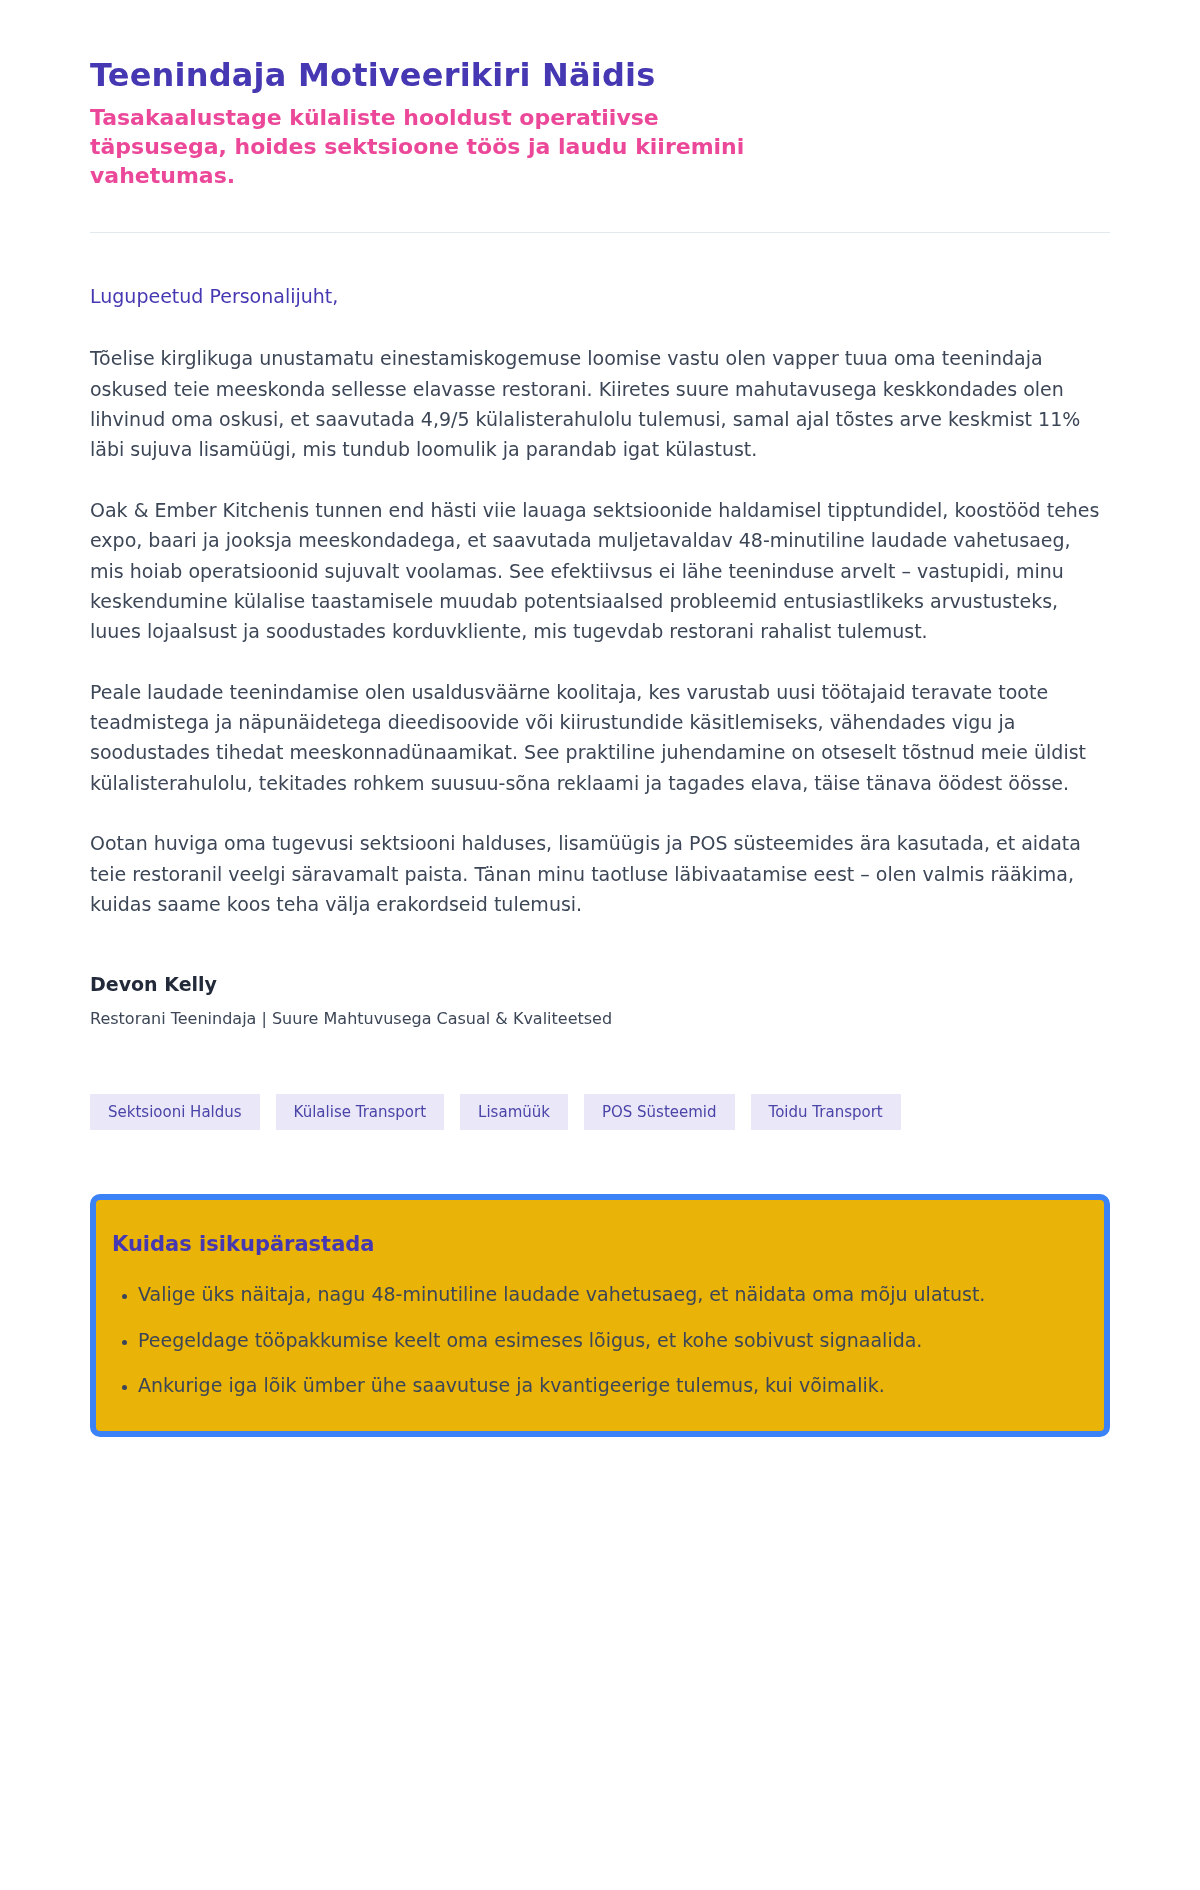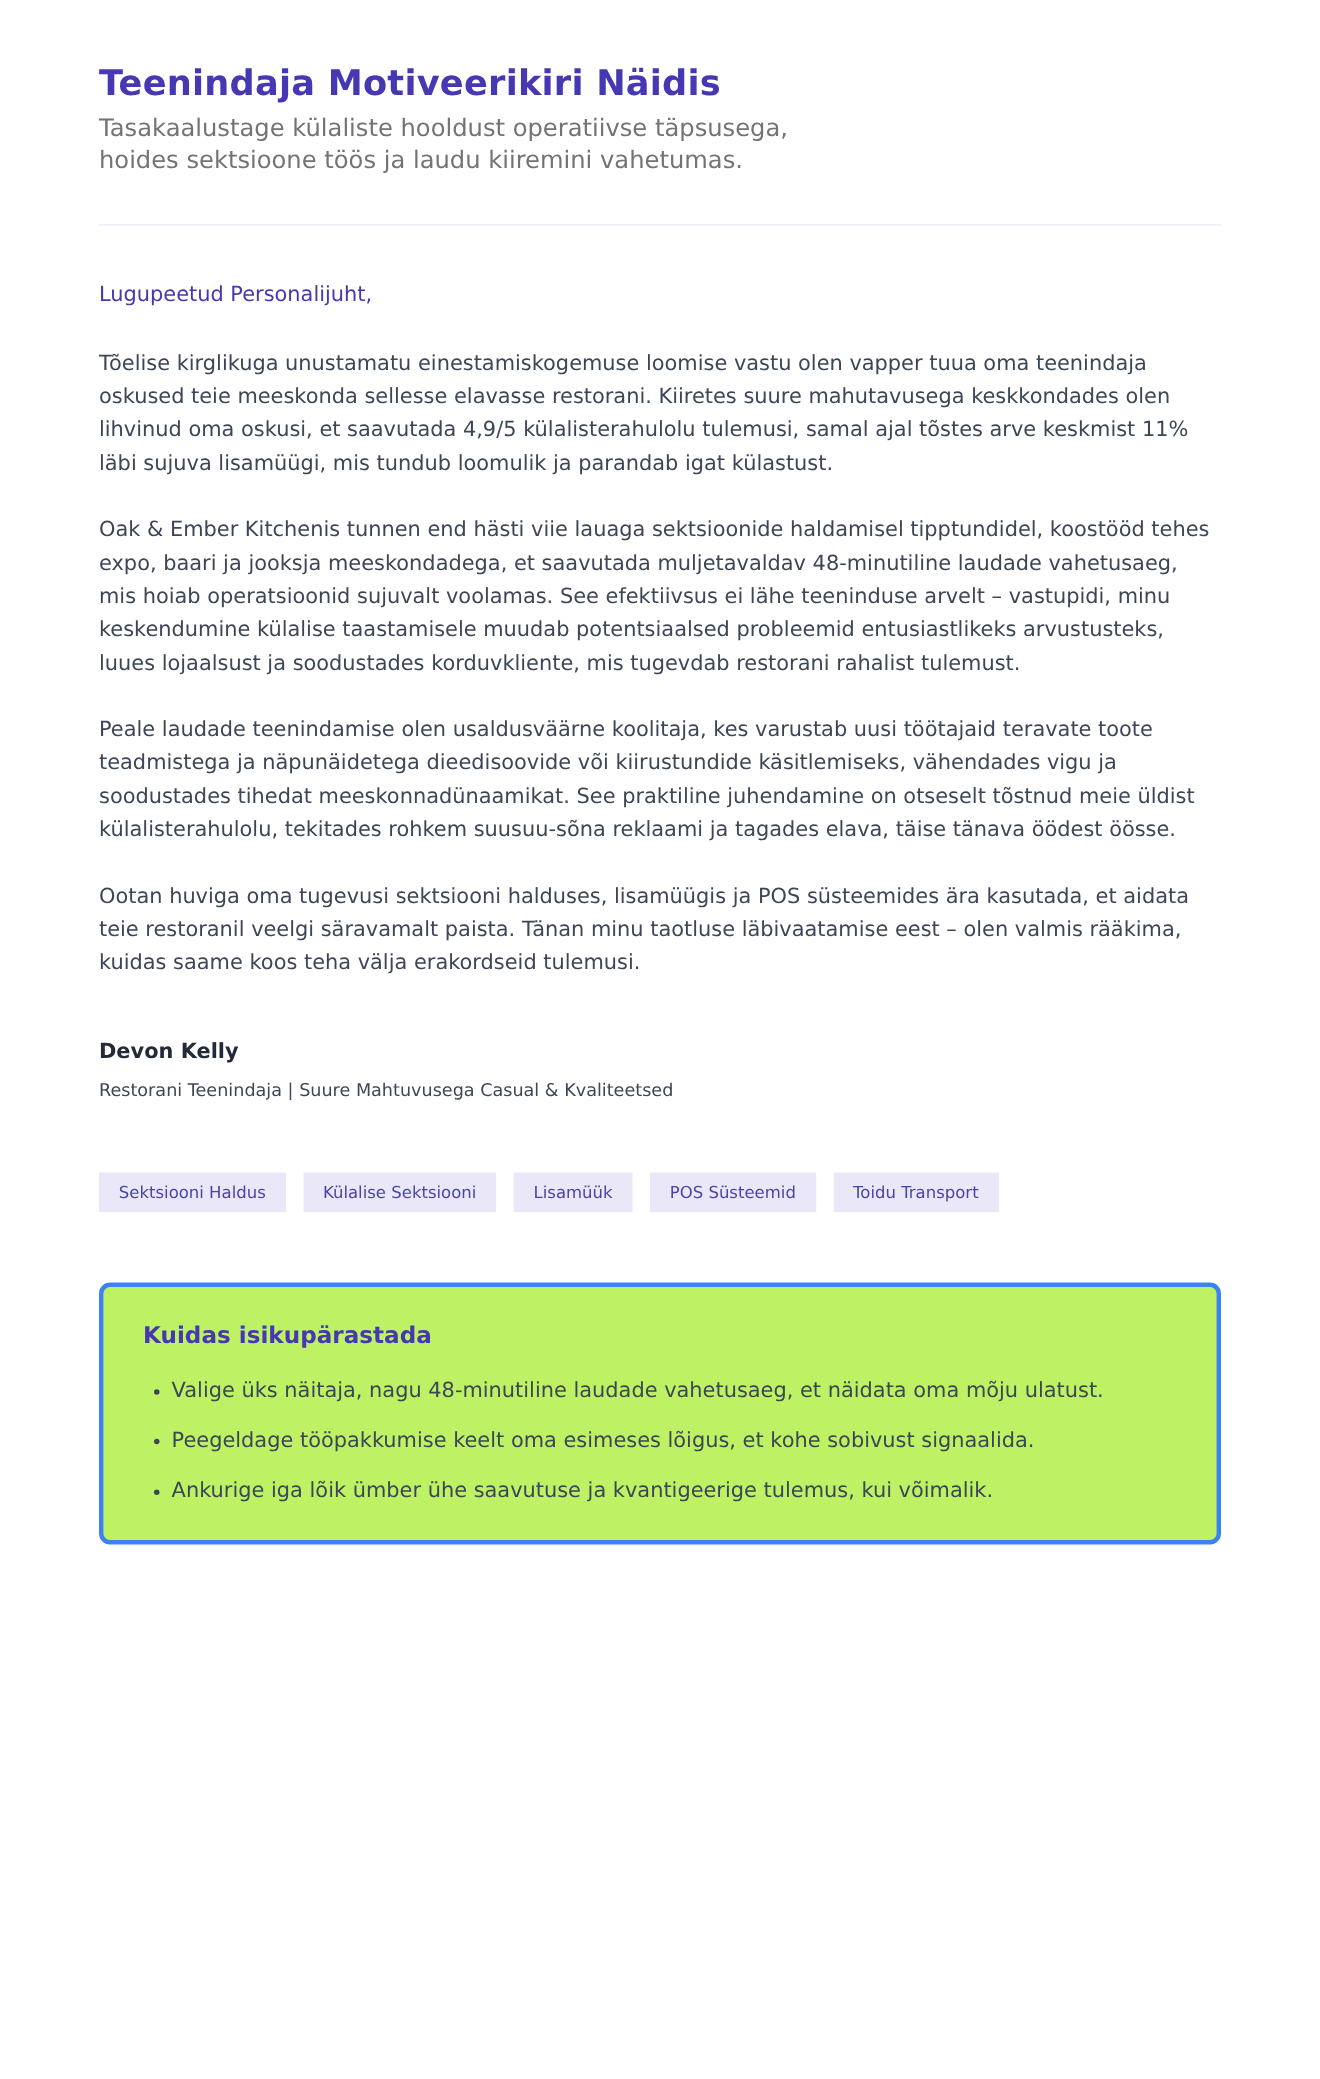--- a/index.html
+++ b/index.html
@@ -29,22 +29,22 @@
     font-size: 32px;
     font-weight: bold;
     color: #4538b2;
     letter-spacing: 0.2px;
     margin-top: 4px;
     line-height: 1.2;
   }
   h2.subtitle {
     margin-top: 10px;
     font-size: 22px;
-    font-weight: normal;
-    color: #737373;
+    font-weight: bold;
+    color: #ec4899;
     line-height: 1.3;
   }
   .meta {
     width: 132px;
     flex: 0 0 auto;
     text-align: right;
     font-size: 15px;
     line-height: 1.5;
     color: #4a5568;
     margin-top: 2px;
@@ -94,24 +94,24 @@
     color: #4b44a8;
     font-size: 15px;
     padding: 9px 18px;
     border-radius: 0;
     cursor: pointer;
     white-space: nowrap;
   }
   
   .callout {
     margin-top: 64px;
-    background: #bef264;
-    border: 4px solid #3b82f6;
+    background: #eab308;
+    border: 6px solid #3b82f6;
     border-radius: 10px;
-    padding: 32px 36px 30px 36px;
+    padding: 32px 36px 30px 16px;
   }
   .callout h3 {
     font-size: 21px;
     font-weight: bold;
     color: #4538b2;
     margin-bottom: 24px;
   }
   .callout ul {
     list-style: disc;
     padding-left: 26px;
@@ -146,21 +146,21 @@
     <p class="para">Tõelise kirglikuga unustamatu einestamiskogemuse loomise vastu olen vapper tuua oma teenindaja oskused teie meeskonda sellesse elavasse restorani. Kiiretes suure mahutavusega keskkondades olen lihvinud oma oskusi, et saavutada 4,9/5 külalisterahulolu tulemusi, samal ajal tõstes arve keskmist 11% läbi sujuva lisamüügi, mis tundub loomulik ja parandab igat külastust.</p>
     <p class="para">Oak &amp; Ember Kitchenis tunnen end hästi viie lauaga sektsioonide haldamisel tipptundidel, koostööd tehes expo, baari ja jooksja meeskondadega, et saavutada muljetavaldav 48-minutiline laudade vahetusaeg, mis hoiab operatsioonid sujuvalt voolamas. See efektiivsus ei lähe teeninduse arvelt – vastupidi, minu keskendumine külalise taastamisele muudab potentsiaalsed probleemid entusiastlikeks arvustusteks, luues lojaalsust ja soodustades korduvkliente, mis tugevdab restorani rahalist tulemust.</p>
     <p class="para">Peale laudade teenindamise olen usaldusväärne koolitaja, kes varustab uusi töötajaid teravate toote teadmistega ja näpunäidetega dieedisoovide või kiirustundide käsitlemiseks, vähendades vigu ja soodustades tihedat meeskonnadünaamikat. See praktiline juhendamine on otseselt tõstnud meie üldist külalisterahulolu, tekitades rohkem suusuu-sõna reklaami ja tagades elava, täise tänava öödest öösse.</p>
     <p class="para">Ootan huviga oma tugevusi sektsiooni halduses, lisamüügis ja POS süsteemides ära kasutada, et aidata teie restoranil veelgi säravamalt paista. Tänan minu taotluse läbivaatamise eest – olen valmis rääkima, kuidas saame koos teha välja erakordseid tulemusi.</p>
 
     <p class="sig-name">Devon Kelly</p>
     <p class="sig-title">Restorani Teenindaja | Suure Mahtuvusega Casual &amp; Kvaliteetsed</p>
 
     <div class="tags">
       <span class="tag">Sektsiooni Haldus</span>
-      <span class="tag">Külalise Sektsiooni</span>
+      <span class="tag">Külalise Transport</span>
       <span class="tag">Lisamüük</span>
       <span class="tag">POS Süsteemid</span>
       <span class="tag">Toidu Transport</span>
     </div>
 
     <section class="callout">
       <h3>Kuidas isikupärastada</h3>
       <ul>
         <li>Valige üks näitaja, nagu 48-minutiline laudade vahetusaeg, et näidata oma mõju ulatust.</li>
         <li>Peegeldage tööpakkumise keelt oma esimeses lõigus, et kohe sobivust signaalida.</li>

